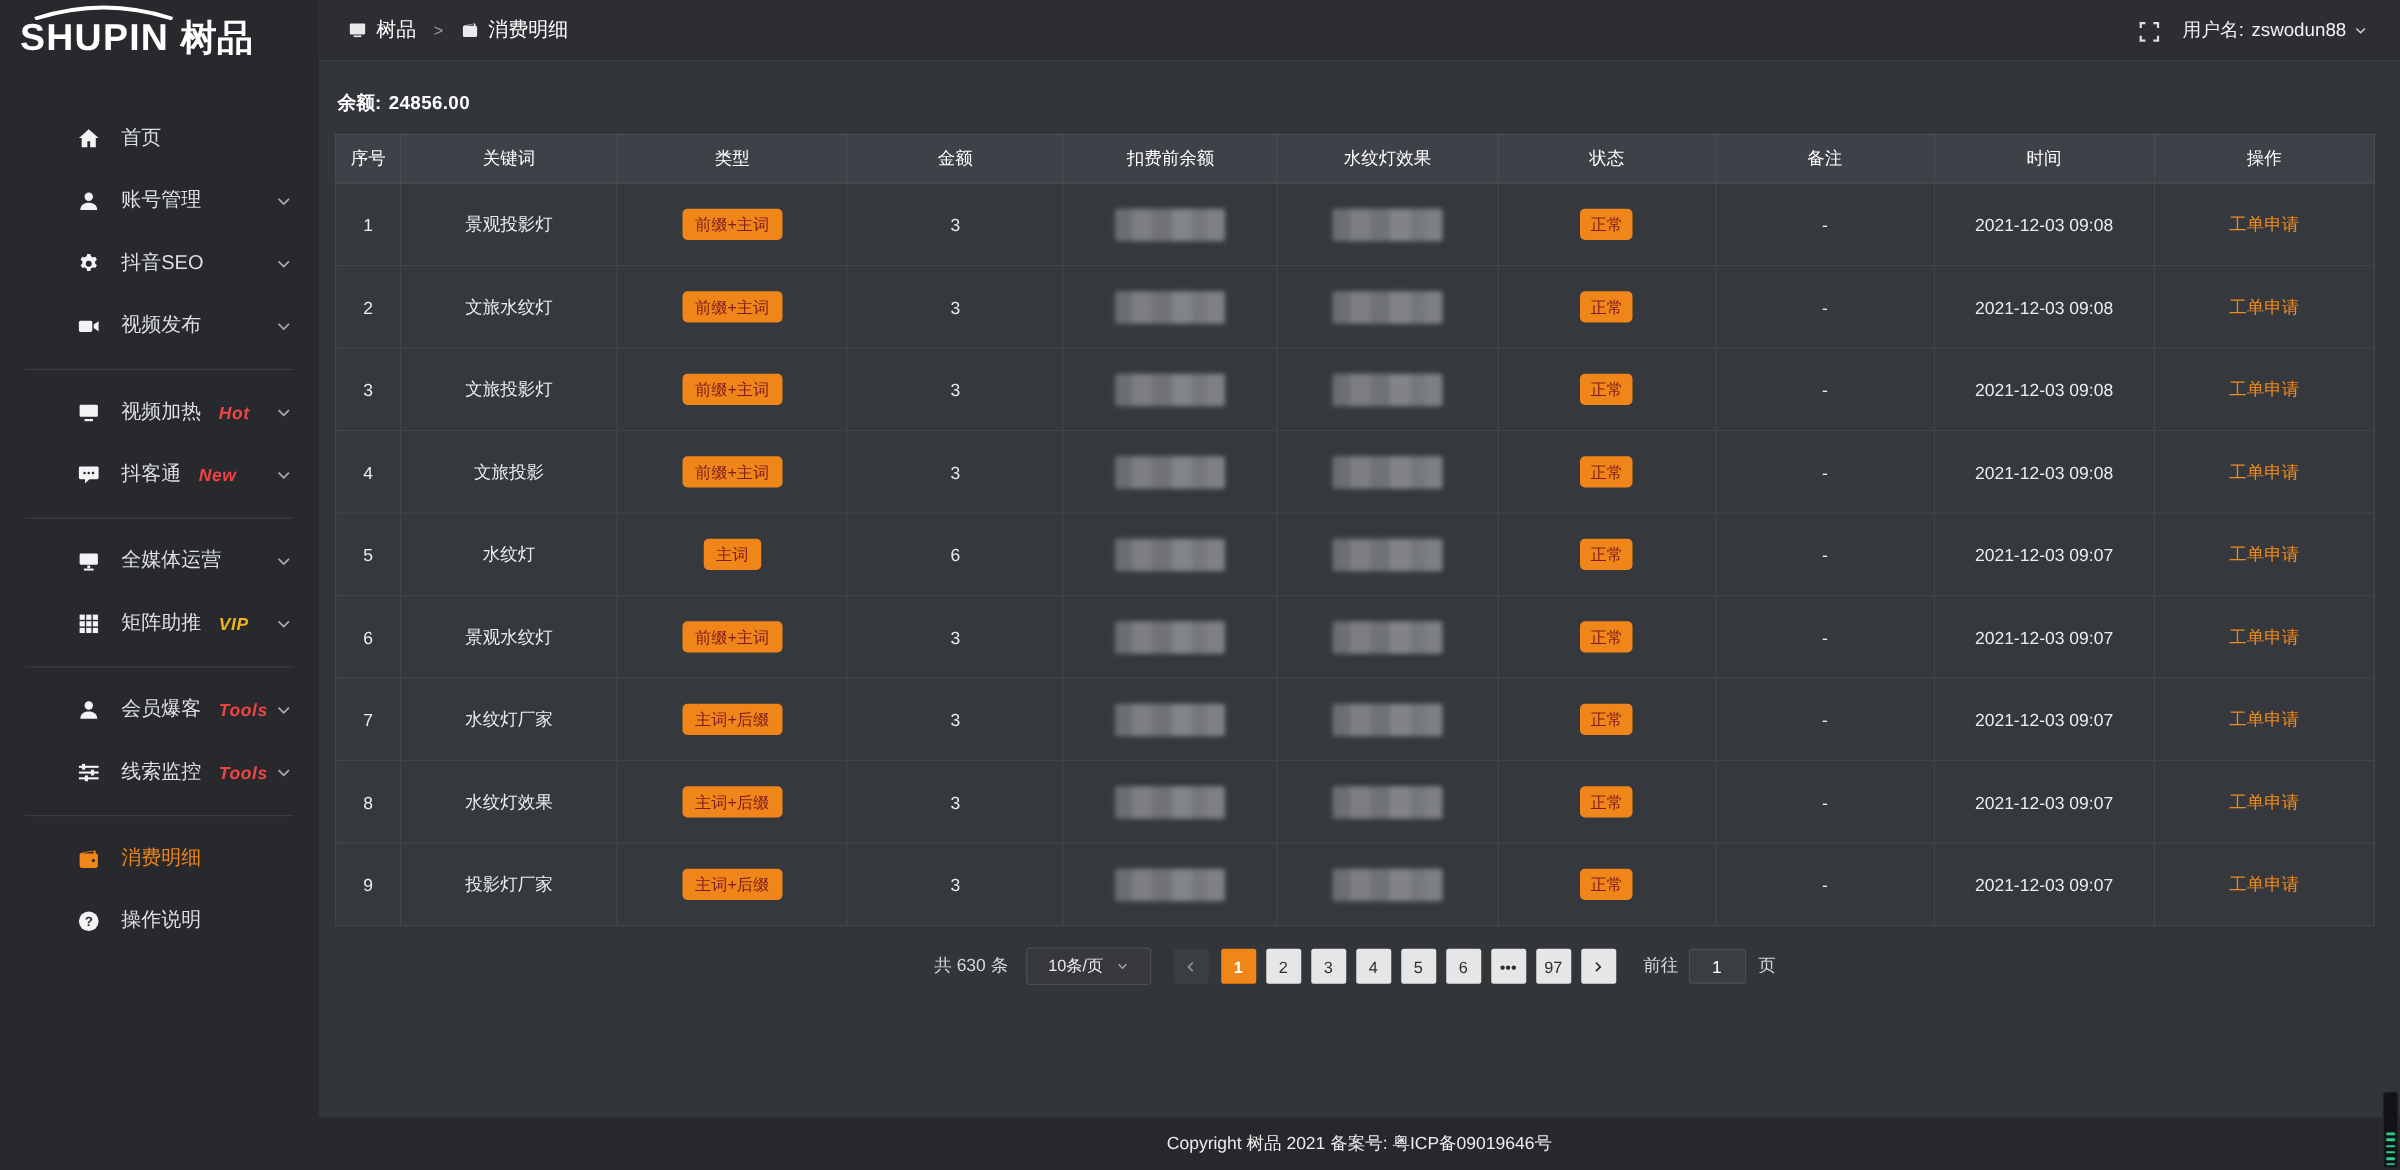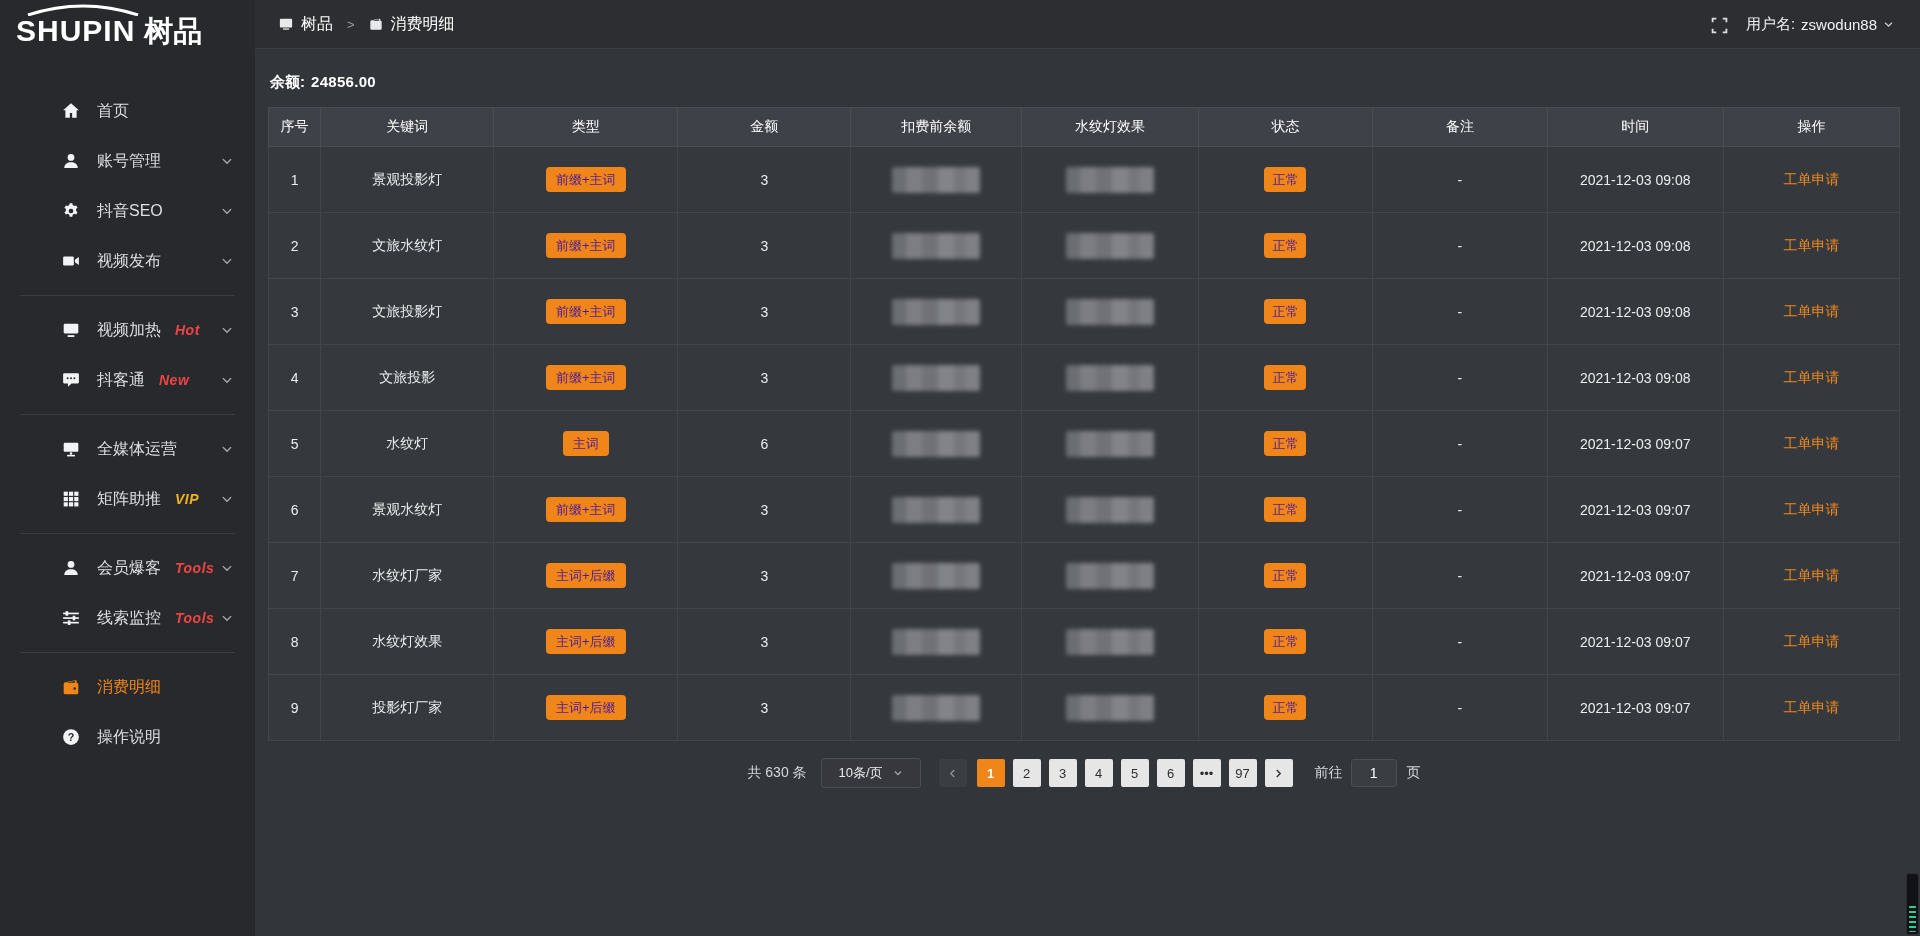--- a/index.html
+++ b/index.html
@@ -41,21 +41,21 @@
   .user-chevron svg { width:11px; height:11px; }
 
   .content { flex:1; background:#32353a; padding:0 20px 0 13px; }
   .balance { margin:24px 0 15px 2px; font-size:15px; font-weight:700; color:#fff; }
   .balance b { margin-left:6px; letter-spacing:.3px; }
 
   
   table { width:100%; border-collapse:collapse; table-layout:fixed; }
   th { height:39px; background:#3e4147; color:#fff; font-weight:400; font-size:14px; border:1px solid #4a4c51; }
   td { height:66px; background:#35383d; color:#ecedee; font-size:14px; text-align:center; border:1px solid #43454a; }
-  .badge { display:inline-block; background:#f08519; color:#4c1d95; font-size:13px; line-height:1; padding:6px 10px; border-radius:4px; }
+  .badge { display:inline-block; background:#f08519; color:#7f1d1d; font-size:13px; line-height:1; padding:6px 10px; border-radius:4px; }
   .badge.status { padding:6px 8px; }
   .action-link { color:#ef8a1f; cursor:pointer; }
   .blur-block { width:88px; height:26px; margin:0 auto; border-radius:2px; filter:blur(2.2px); opacity:.75;
     background:linear-gradient(90deg,#7e8085 0 14px,#94969b 14px 30px,#84868b 30px 46px,#9c9ea3 46px 62px,#8b8d92 62px 74px,#97999e 74px 88px); }
 
   
   .pagination { display:flex; align-items:center; justify-content:center; gap:8px; margin-top:17px; color:#d7d8db; font-size:14px; }
   .pg-total { margin-right:6px; }
   .page-size { height:30px; min-width:100px; background:#36383d; border:1px solid #4b4e53; border-radius:3px; display:flex; align-items:center; justify-content:center; gap:10px; padding:0 10px; font-size:13px; color:#e9eaec; cursor:pointer; margin-right:10px; }
   .ps-chevron { display:flex; color:#9fa1a6; }
@@ -504,18 +504,21 @@
           <svg viewBox="0 0 16 16">
               <path d="M5.5 3l5 5-5 5" fill="none" stroke="currentColor" stroke-width="2"></path>
             </svg>
         </button>
         <span class="goto-label">前往</span>
         <input class="goto-input" value="1" style="">
         <span class="goto-suffix">页</span>
       </div>
     </div>
 
+    <div class="footer">
+      <span>Copyright 树品 2021 备案号: 粤ICP备09019646号</span>
+    </div>
   </div>
 </div>
 
 <div class="corner-widget">
   <div class="corner-stripes"></div>
 </div>
 
 </body></html>

